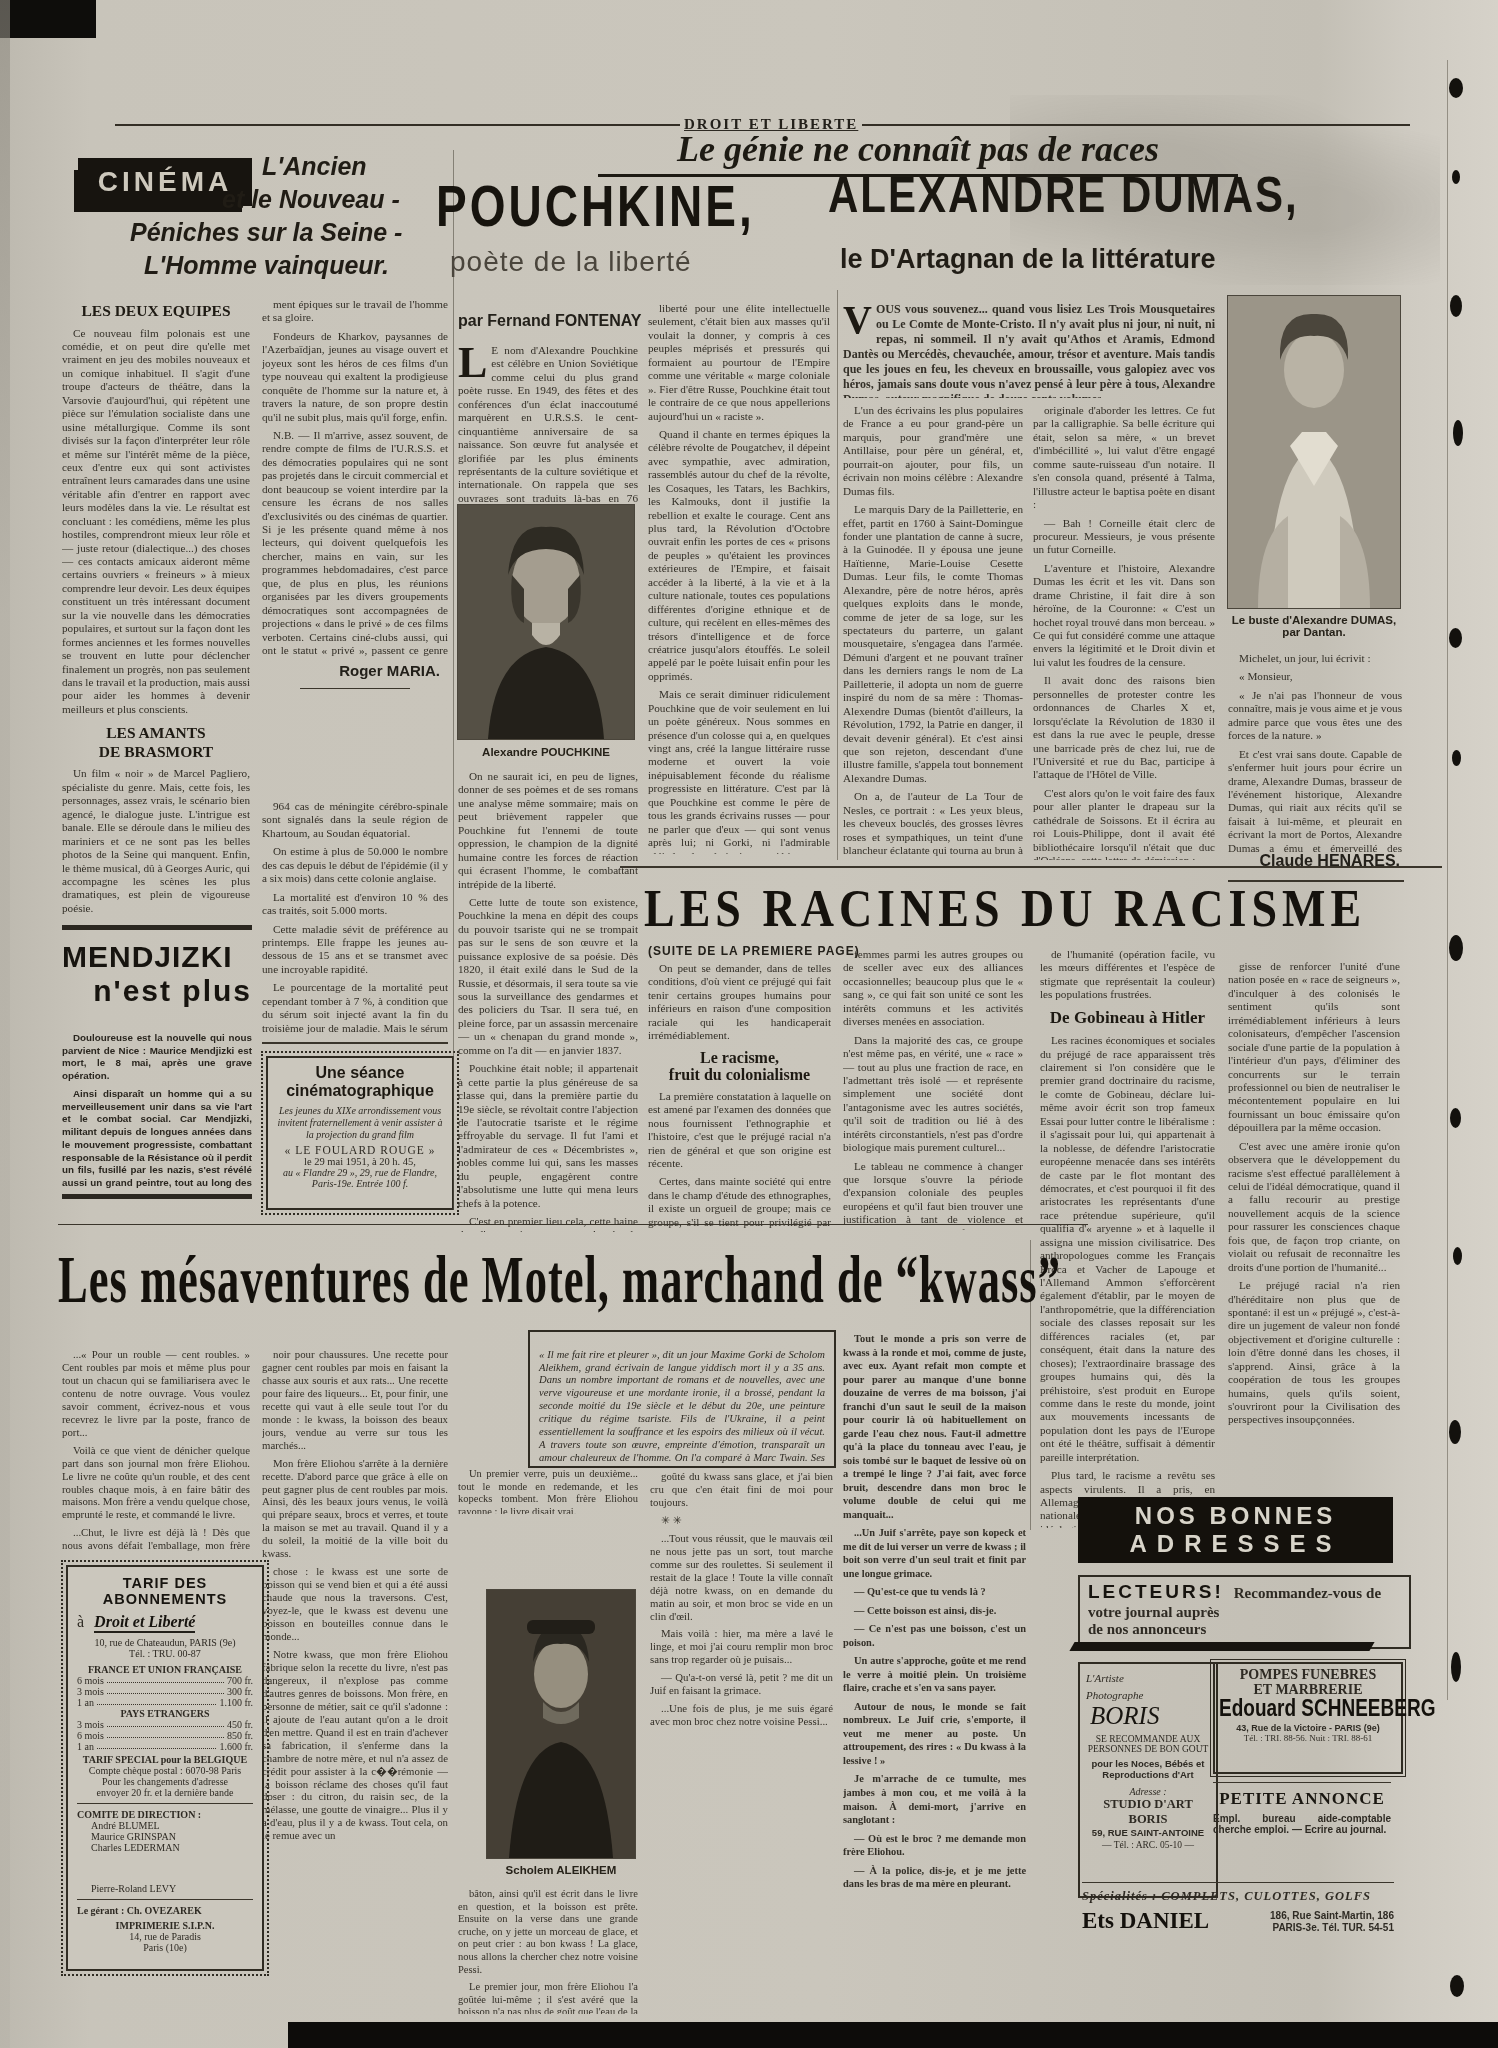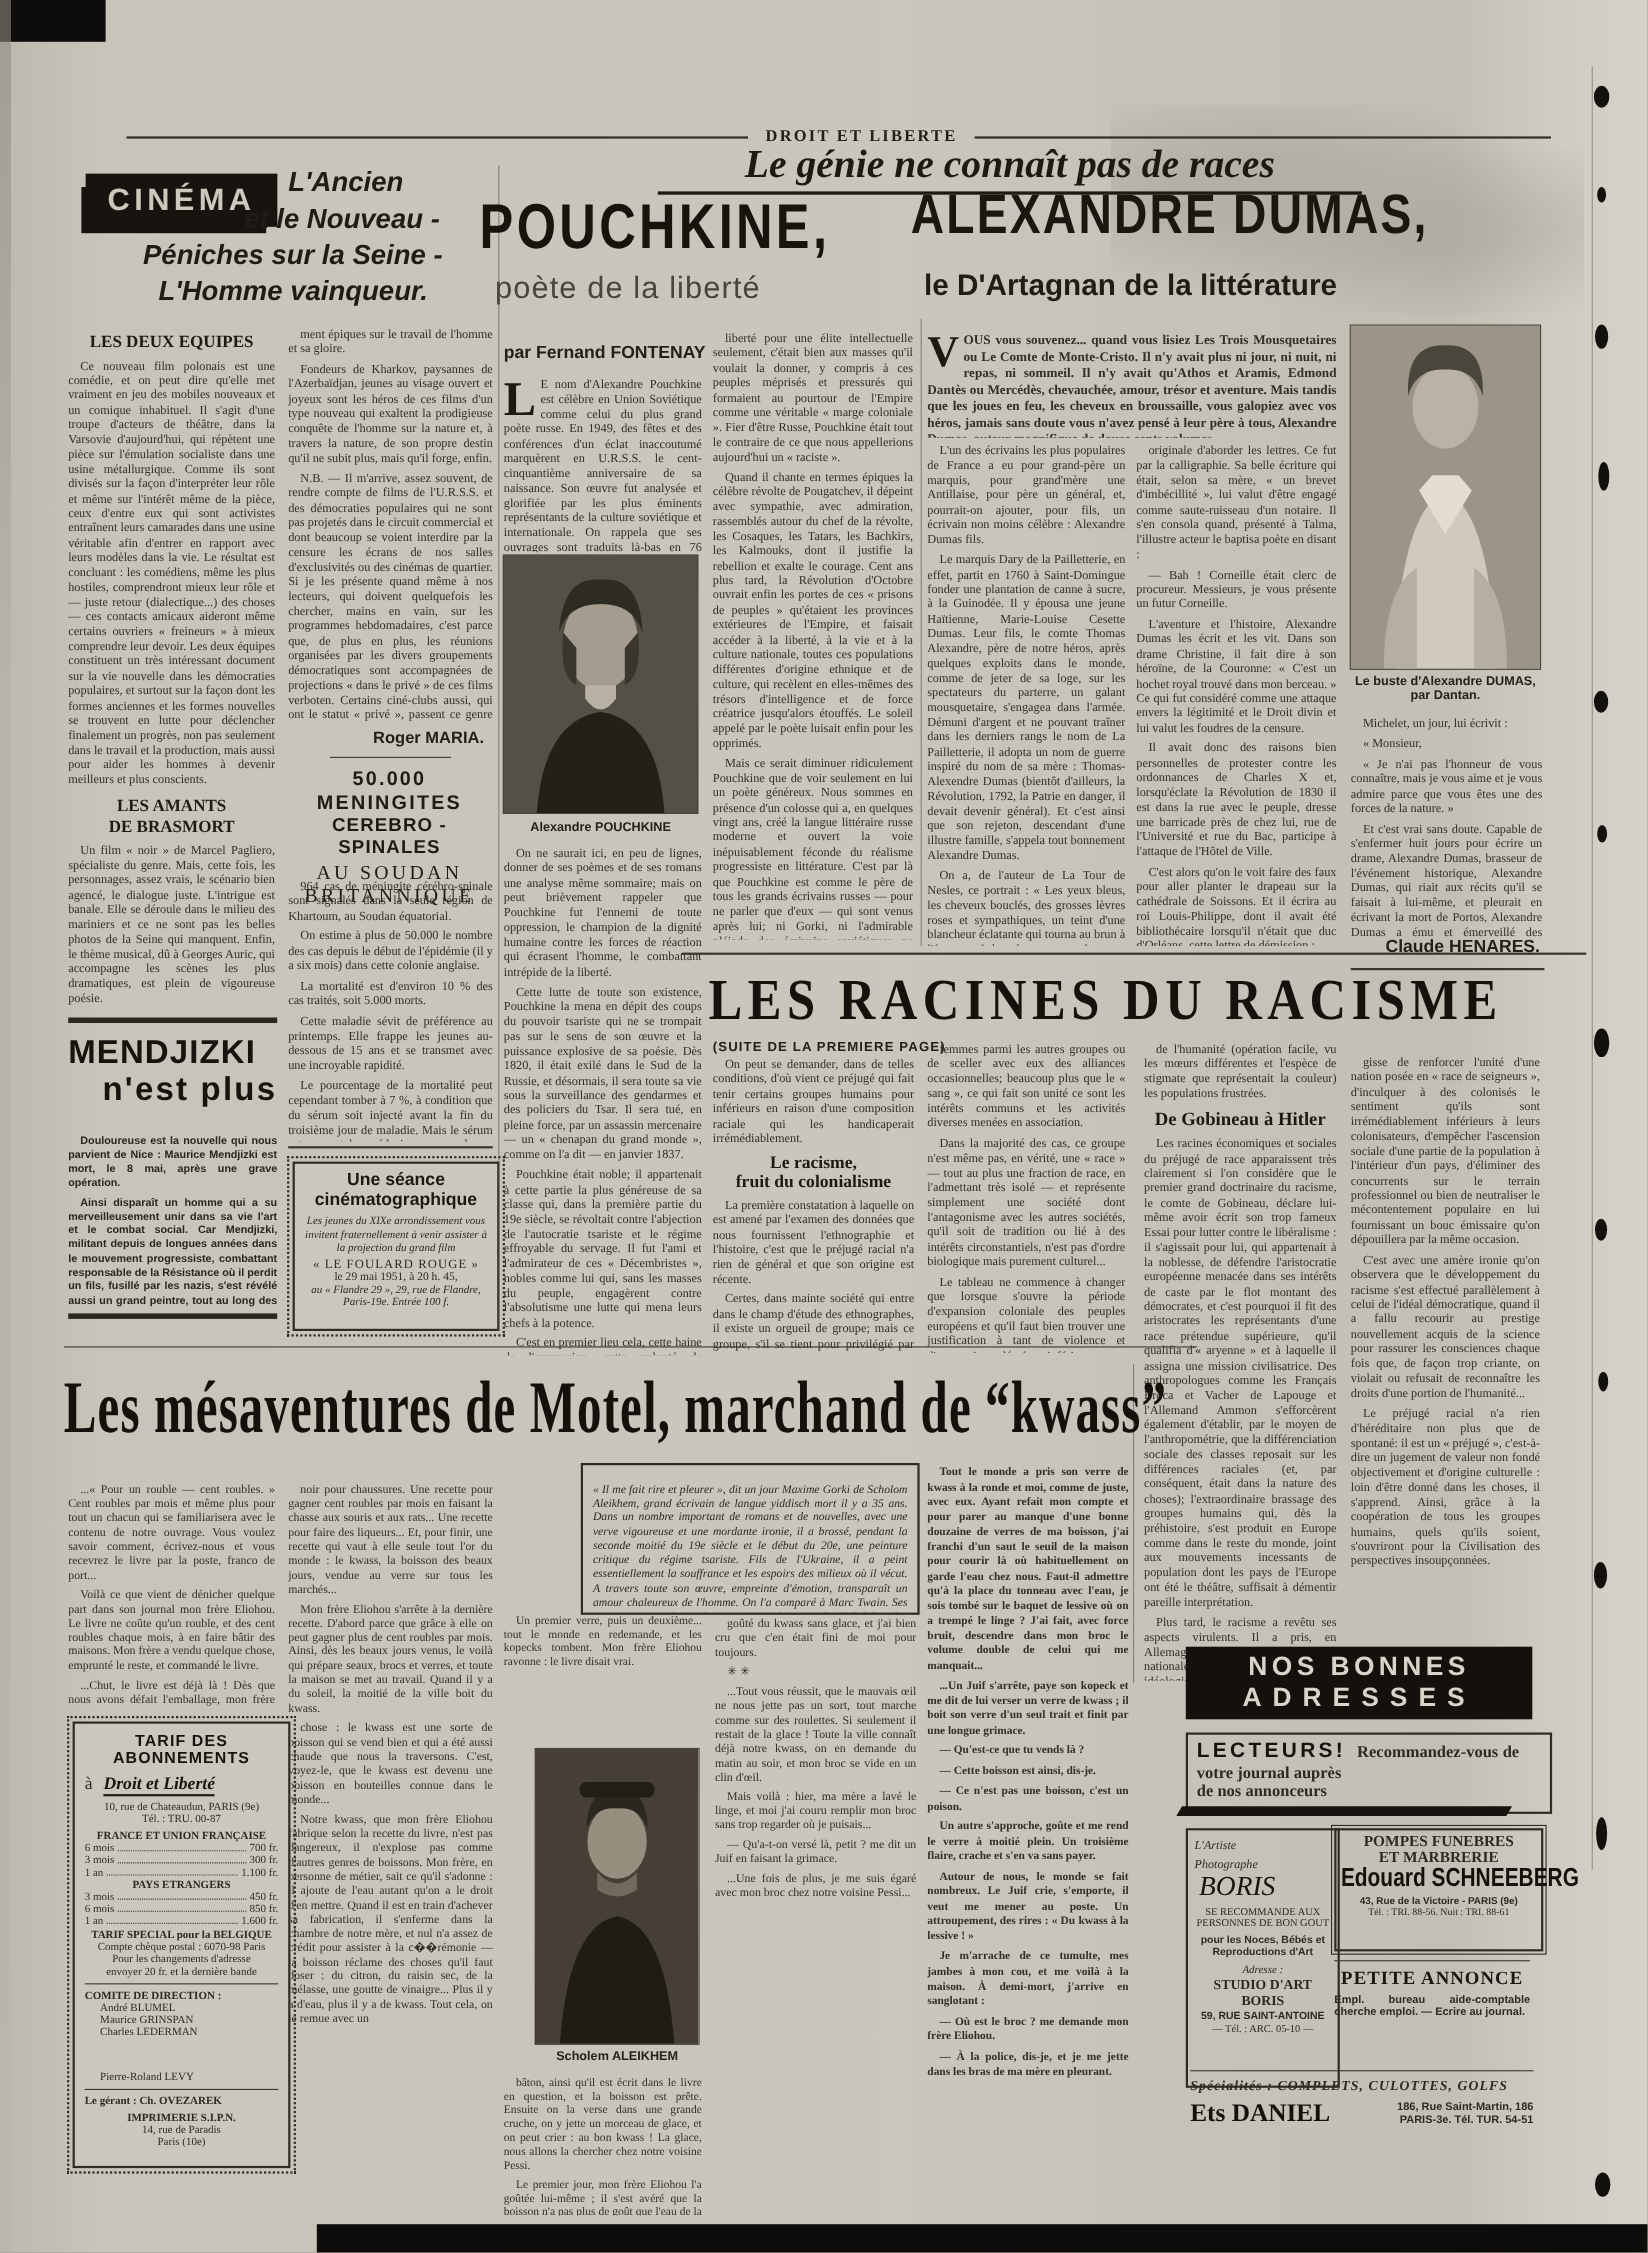--- a/index.html
+++ b/index.html
@@ -41,21 +41,21 @@
   <div class="blob" style="left:1453px;top:420px;width:10px;height:26px;"></div>
   <div class="blob" style="left:1449px;top:628px;width:13px;height:20px;"></div>
   <div class="blob" style="left:1452px;top:750px;width:9px;height:16px;"></div>
   <div class="blob" style="left:1449px;top:935px;width:14px;height:26px;"></div>
   <div class="blob" style="left:1450px;top:1108px;width:11px;height:20px;"></div>
   <div class="blob" style="left:1453px;top:1247px;width:9px;height:18px;"></div>
   <div class="blob" style="left:1449px;top:1420px;width:12px;height:24px;"></div>
   <div class="blob" style="left:1451px;top:1652px;width:10px;height:30px;"></div>
   <div class="blob" style="left:1450px;top:1975px;width:14px;height:22px;"></div>
 
-  <div class="abs" style="left:115px;top:116px;width:1295px;display:flex;align-items:center;gap:16px;">
+  <div class="abs" style="left:115px;top:116px;width:1295px;display:flex;align-items:center;gap:4px;text-decoration:underline;">
     <span style="width:565px;border-top:2px solid #332e25;"></span>
     <span style="font-weight:bold;font-size:15px;letter-spacing:2px;white-space:nowrap;color:#23201a;">DROIT ET LIBERTE</span>
     <span style="flex:1;border-top:2px solid #332e25;"></span>
   </div>
 
   <div class="abs sans" style="left:78px;top:158px;width:168px;height:42px;background:#17140f;color:#cdc8bc;font-weight:bold;font-size:28px;letter-spacing:4px;text-align:center;line-height:42px;border:3px solid #17140f;box-shadow:-7px 9px 0 -3px #17140f;">
     <span>CINÉMA</span>
   </div>
   <div class="abs sans" style="left:112px;top:150px;width:356px;font-weight:bold;font-style:italic;font-size:25px;color:#201c15;line-height:1.32;">
     <div style="margin-left:150px;">L'Ancien</div>
@@ -95,26 +95,20 @@
   <div class="col" style="left:262px;top:298px;width:186px;height:360px;">
     <div>
         <p>ment épiques sur le travail de l'homme et sa gloire.</p>
         <p>Fondeurs de Kharkov, paysannes de l'Azerbaïdjan, jeunes au visage ouvert et joyeux sont les héros de ces films d'un type nouveau qui exaltent la prodigieuse conquête de l'homme sur la nature et, à travers la nature, de son propre destin qu'il ne subit plus, mais qu'il forge, enfin.</p>
         <p>N.B. — Il m'arrive, assez souvent, de rendre compte de films de l'U.R.S.S. et des démocraties populaires qui ne sont pas projetés dans le circuit commercial et dont beaucoup se voient interdire par la censure les écrans de nos salles d'exclusivités ou des cinémas de quartier. Si je les présente quand même à nos lecteurs, qui doivent quelquefois les chercher, mains en vain, sur les programmes hebdomadaires, c'est parce que, de plus en plus, les réunions organisées par les divers groupements démocratiques sont accompagnées de projections « dans le privé » de ces films verboten. Certains ciné-clubs aussi, qui ont le statut « privé », passent ce genre de films. Mais il faut faire pression sur les pouvoirs publics pour que l'on puisse voir dans des conditions plus normales des œuvres comme Mitchourine ou La chute de Berlin, qui intéressent des dizaines et des centaines de milliers de spectateurs en dehors de toute considération politique.</p>
       </div>
   </div>
   <div class="abs sig" style="left:300px;top:662px;width:140px;">Roger MARIA.</div>
   <div class="rule-h" style="left:300px;top:688px;width:110px;border-top-width:1px;"></div>
 
-  <div class="abs c" style="left:258px;top:698px;width:192px;color:#1f1b14;">
-    <div class="sans" style="font-weight:bold;font-size:18px;letter-spacing:2px;">50.000 MENINGITES</div>
-    <div class="sans" style="font-weight:bold;font-size:17px;letter-spacing:1px;">CEREBRO - SPINALES</div>
-    <div style="font-size:18px;letter-spacing:3px;margin-top:3px;">AU SOUDAN</div>
-    <div style="font-size:18px;letter-spacing:3px;">BRITANNIQUE</div>
-  </div>
   <div class="col" style="left:262px;top:800px;width:186px;height:238px;">
     <div>
         <p>964 cas de méningite cérébro-spinale sont signalés dans la seule région de Khartoum, au Soudan équatorial.</p>
         <p>On estime à plus de 50.000 le nombre des cas depuis le début de l'épidémie (il y a six mois) dans cette colonie anglaise.</p>
         <p>La mortalité est d'environ 10 % des cas traités, soit 5.000 morts.</p>
         <p>Cette maladie sévit de préférence au printemps. Elle frappe les jeunes au-dessous de 15 ans et se transmet avec une incroyable rapidité.</p>
         <p>Le pourcentage de la mortalité peut cependant tomber à 7 %, à condition que du sérum soit injecté avant la fin du troisième jour de maladie. Mais le sérum est rare, et les médecins peu nombreux au Soudan; et les autochtones, cette « race inférieure », vivent dans des conditions effroyables qui permettent l'extension de l'épidémie.</p>
       </div>
   </div>
   <div class="rule-h" style="left:262px;top:1042px;width:186px;"></div>

